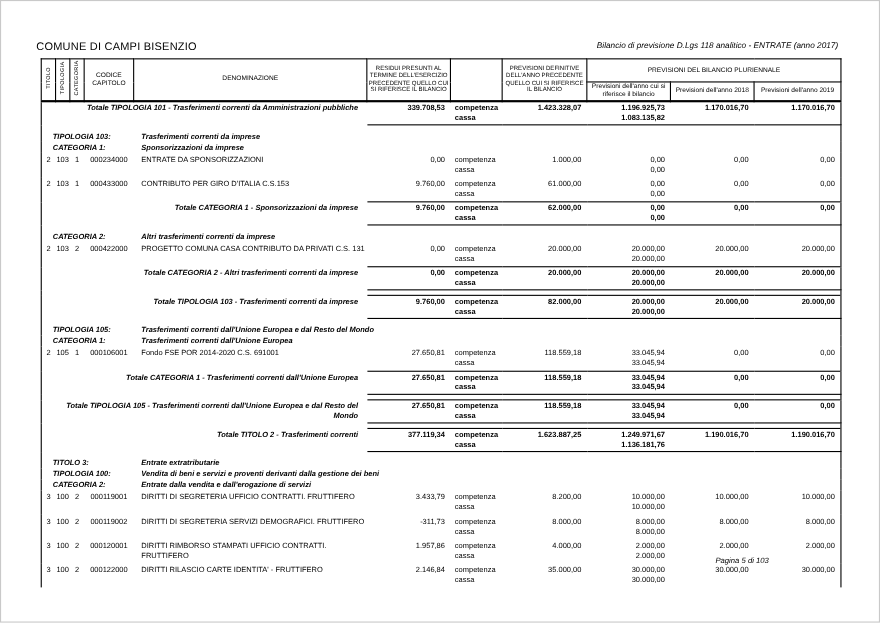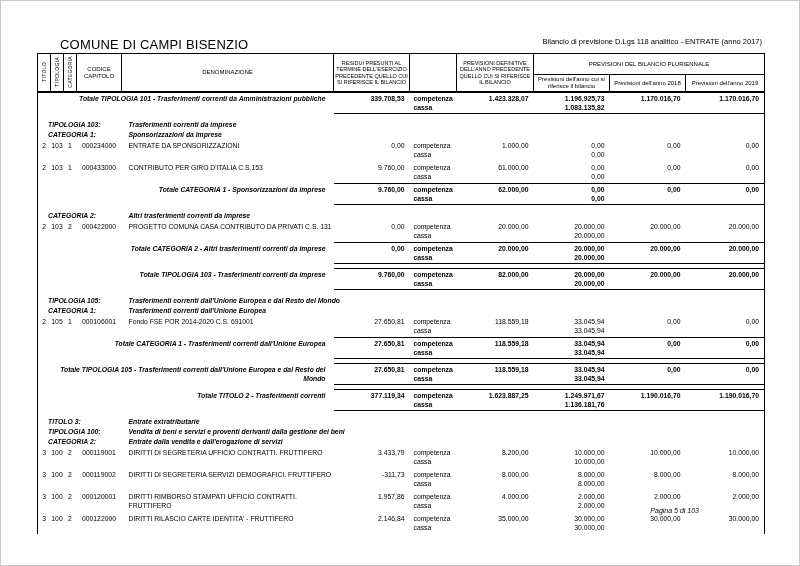--- a/index.html
+++ b/index.html
@@ -1,22 +1,22 @@
 <!DOCTYPE html>
 <html><head>
 <meta charset="utf-8">
 <style>
   html,body{margin:0;padding:0;background:#fff;}
   body{
     width:800px;height:566px;position:relative;
     font-family:"Liberation Sans", sans-serif;color:#000;
     border:1px solid #c9c9c9;box-sizing:border-box;overflow:hidden;
   }
-  #muni{position:absolute;left:59px;top:36px;font-size:13px;letter-spacing:.2px;}
-  #report-title{position:absolute;right:37px;top:36px;font-size:7.5px;}
+  #muni{position:absolute;left:32px;top:36px;font-size:10px;letter-spacing:.2px;}
+  #report-title{position:absolute;right:37px;top:36px;font-size:7.5px;font-style:italic;}
   table{position:absolute;left:36px;top:52px;width:727px;border-collapse:collapse;table-layout:fixed;}
   th,td{margin:0;padding:0;vertical-align:top;}
   thead th{
     border:1px solid #000;font-weight:normal;text-align:center;vertical-align:middle;
     font-size:6px;line-height:7px;padding:1px;
   }
   thead{border-bottom:2px solid #000;}
   thead th.small{font-size:5.5px;line-height:6.5px;}
   th.vert span{display:inline-block;writing-mode:vertical-rl;transform:rotate(180deg);font-size:5px;letter-spacing:.3px;}
   th.plur{height:18px;}

